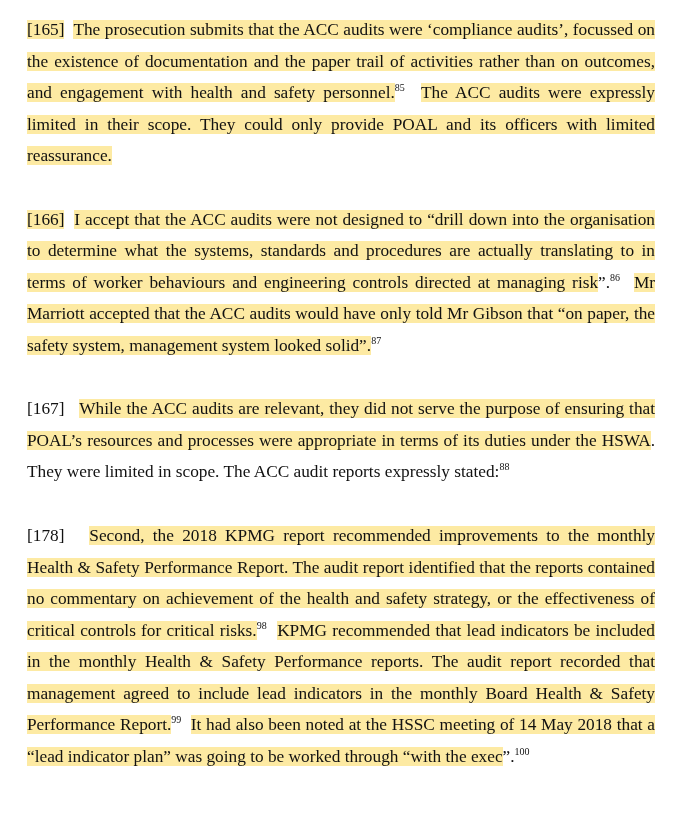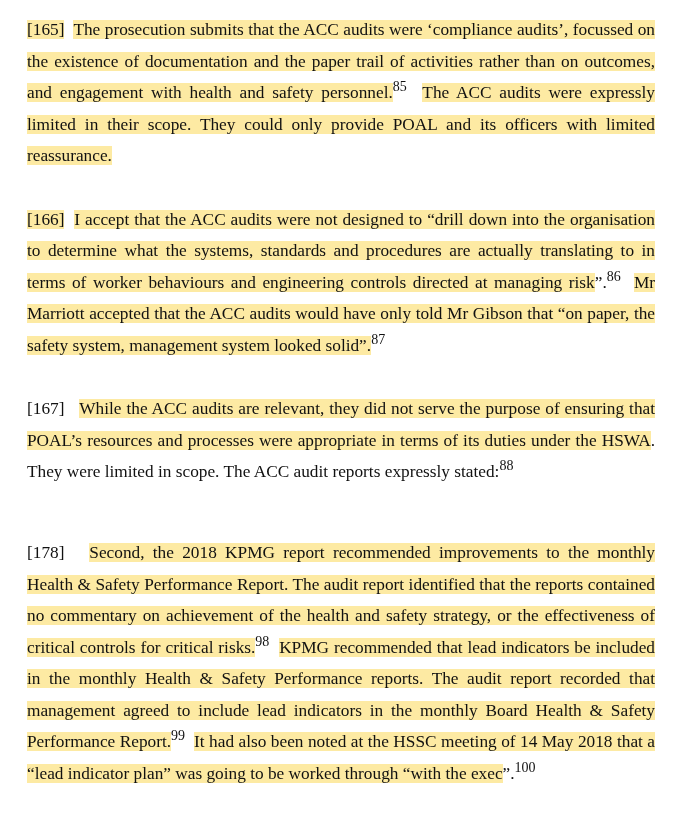--- a/index.html
+++ b/index.html
@@ -5,24 +5,24 @@
   html, body { margin: 0; padding: 0; background: #ffffff; }
   body { width: 684px; height: 819px; overflow: hidden; position: relative; }
   .doc {
     position: absolute; left: 27px; top: 14px; width: 628px;
     font-family: "Liberation Serif", "DejaVu Serif", serif;
     font-size: 17.3px; color: #111111;
     line-height: 31.6px;
     text-align: justify;
   }
   .para { margin: 0 0 31.6px 0; }
-  .para.p167 { margin-bottom: 49px; }
+  .para.p167 { margin-bottom: 32px; }
   .hl { background: #fdeaa3; font-family: Liberation Serif, serif; }
   .num { }
-  .fn { font-size: 14px; vertical-align: 7px; line-height: 0; }
+  .fn { font-size: 10px; vertical-align: 7px; line-height: 0; }
 </style>
 </head>
 <body>
 
 <div class="doc">
 
   <p class="para"><span class="num hl" style="background: rgb(253, 234, 163);">[165]</span>&nbsp;&nbsp;<span class="hl" style="background: rgb(253, 234, 163);">The prosecution submits that the ACC audits were ‘compliance audits’, focussed on the existence of documentation and the paper trail of activities rather than on outcomes, and engagement with health and safety personnel.</span><sup class="fn">85</sup>&nbsp;&nbsp;<span class="hl" style="background: rgb(253, 234, 163);">The ACC audits were expressly limited in their scope.  They could only provide POAL and its officers with limited reassurance.</span></p>
 
   <p class="para"><span class="num hl" style="background: rgb(253, 234, 163);">[166]</span>&nbsp;&nbsp;<span class="hl" style="background: rgb(253, 234, 163);">I accept that the ACC audits were not designed to “drill down into the organisation to determine what the systems, standards and procedures are actually translating to in terms of worker behaviours and engineering controls directed at managing risk</span><span>”.</span><sup class="fn">86</sup>&nbsp;&nbsp;<span class="hl" style="background: rgb(253, 234, 163);">Mr Marriott accepted that the ACC audits would have only told Mr Gibson that “on paper, the safety system, management system looked solid”.</span><sup class="fn">87</sup></p>
 

